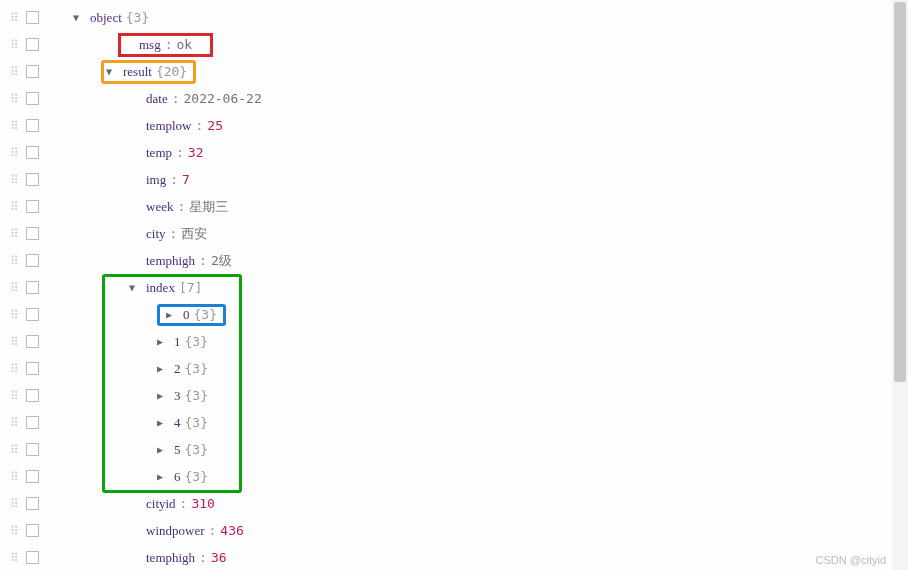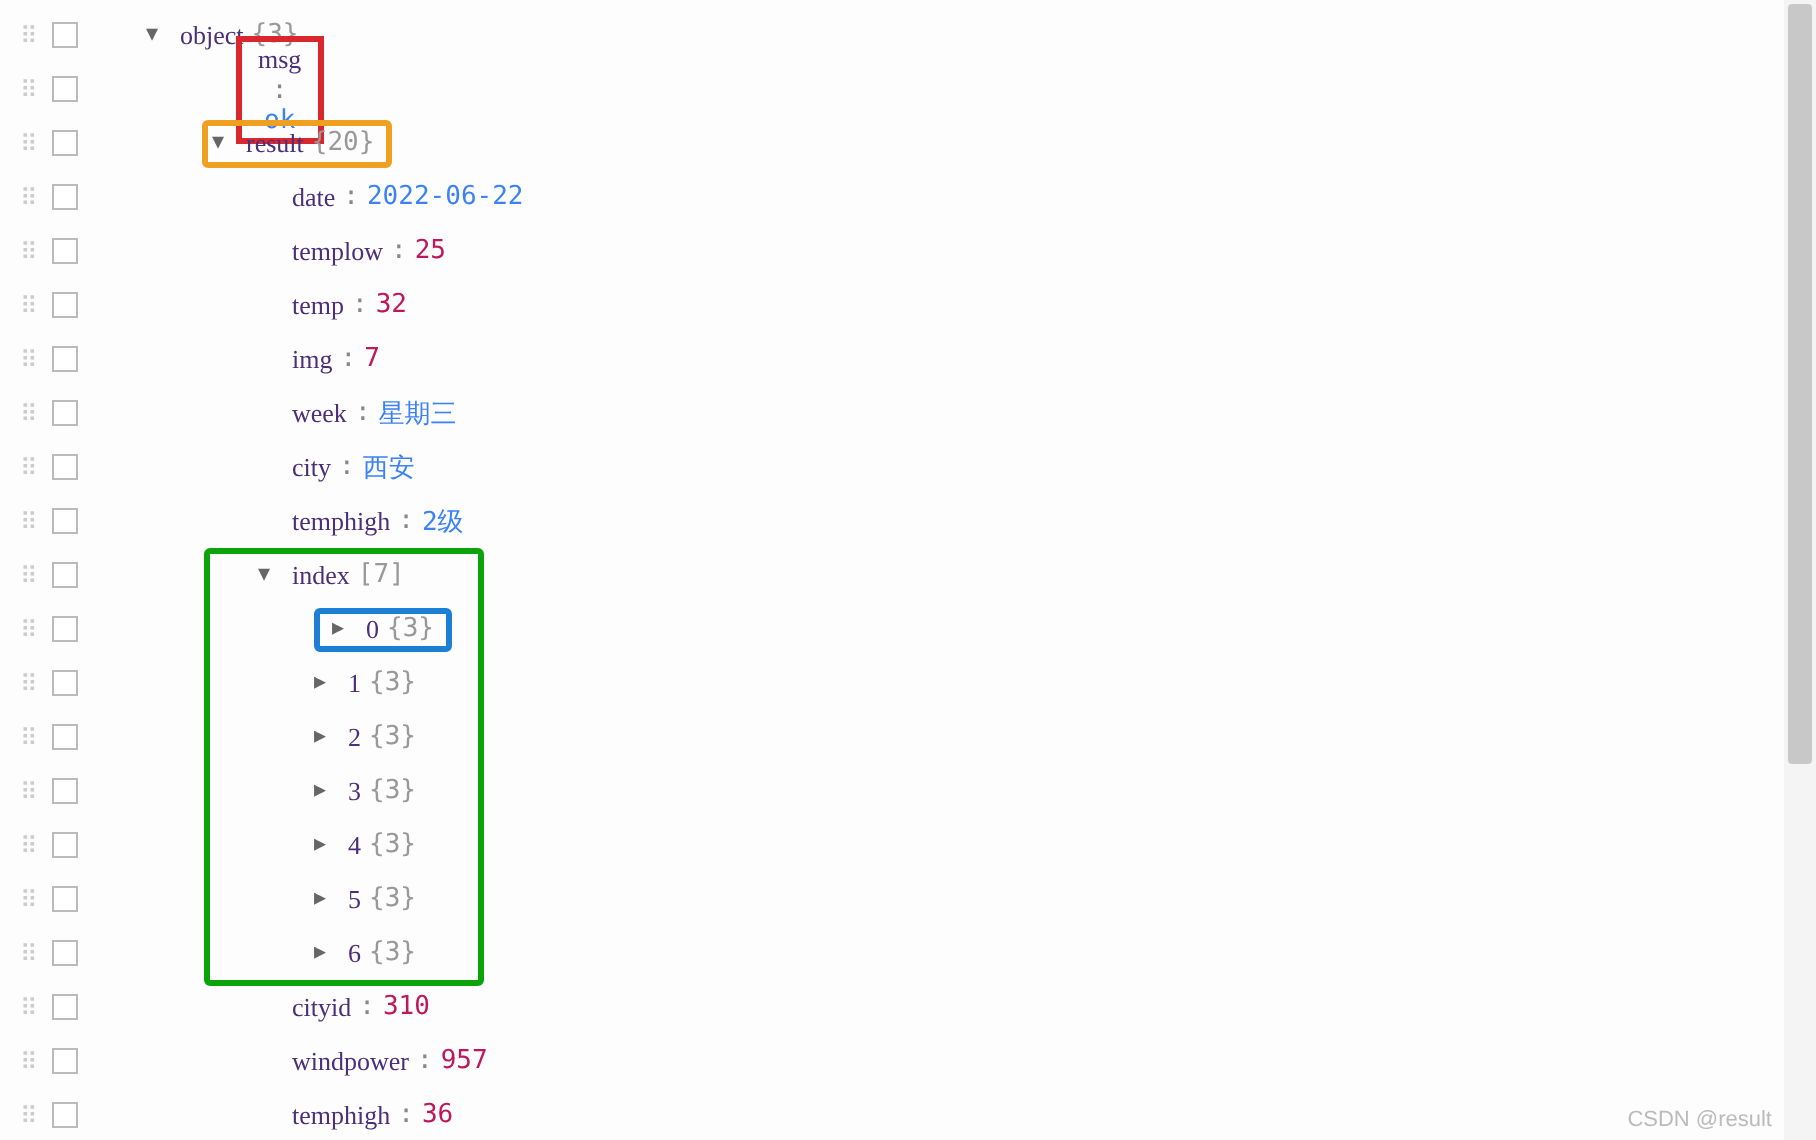--- a/index.html
+++ b/index.html
@@ -43,24 +43,24 @@
     .toggle {
       width: 12px;
       font-size: 10px;
       color: #666;
       margin-right: 5px;
       user-select: none;
     }
     .toggle.empty { visibility: hidden; }
     .key { color: #4b2f7a; font-family: Liberation Serif, serif; }
     .colon { color: #888; margin: 0 4px; }
-    .val-str { color: #3b82f6; }
+    .val-str { color: #737373; }
     .val-num { color: #be185d; }
     .braces { color: #999; margin-left: 4px; }
-    .hl-red { border: 3px solid #d9272d; border-radius: 0; padding: 1px 8px; display: inline-flex; align-items: center; flex-direction: column; }
+    .hl-red { border: 3px solid #d9272d; border-radius: 0; padding: 1px 18px; display: inline-flex; align-items: center; }
     .hl-orange { border: 3px solid #f0a020; border-radius: 3px; padding: 1px 6px 1px 2px; display: inline-flex; align-items: center; }
     .hl-blue { border: 3px solid #1b7fd6; border-radius: 3px; padding: 0px 6px; display: inline-flex; align-items: center; }
     .green-overlay {
       position: absolute;
       border: 3px solid #0aa30a;
       border-radius: 3px;
       pointer-events: none;
       left: 102px;
       top: 274px;
       width: 140px;
@@ -270,33 +270,33 @@
       <span class="colon">:</span>
     <span class="val-num">310</span>
   </div>
   <div class="row">
     <span class="grip">⠿</span>
     <span class="box"></span>
     <span class="indent i3"></span>
       <span class="toggle empty">▶</span>
     <span class="key">windpower</span>
       <span class="colon">:</span>
-    <span class="val-num">957</span>
+    <span class="val-num">436</span>
   </div>
   <div class="row">
     <span class="grip">⠿</span>
     <span class="box"></span>
     <span class="indent i3"></span>
       <span class="toggle empty">▶</span>
     <span class="key">temphigh</span>
       <span class="colon">:</span>
     <span class="val-num">36</span>
   </div>
 
 </div>
 
 <div class="green-overlay"></div>
 
 <div class="scrollbar">
   <div class="thumb"></div>
 </div>
 
-<div class="watermark">CSDN @result</div>
+<div class="watermark">CSDN @cityid</div>
 
 </body></html>

